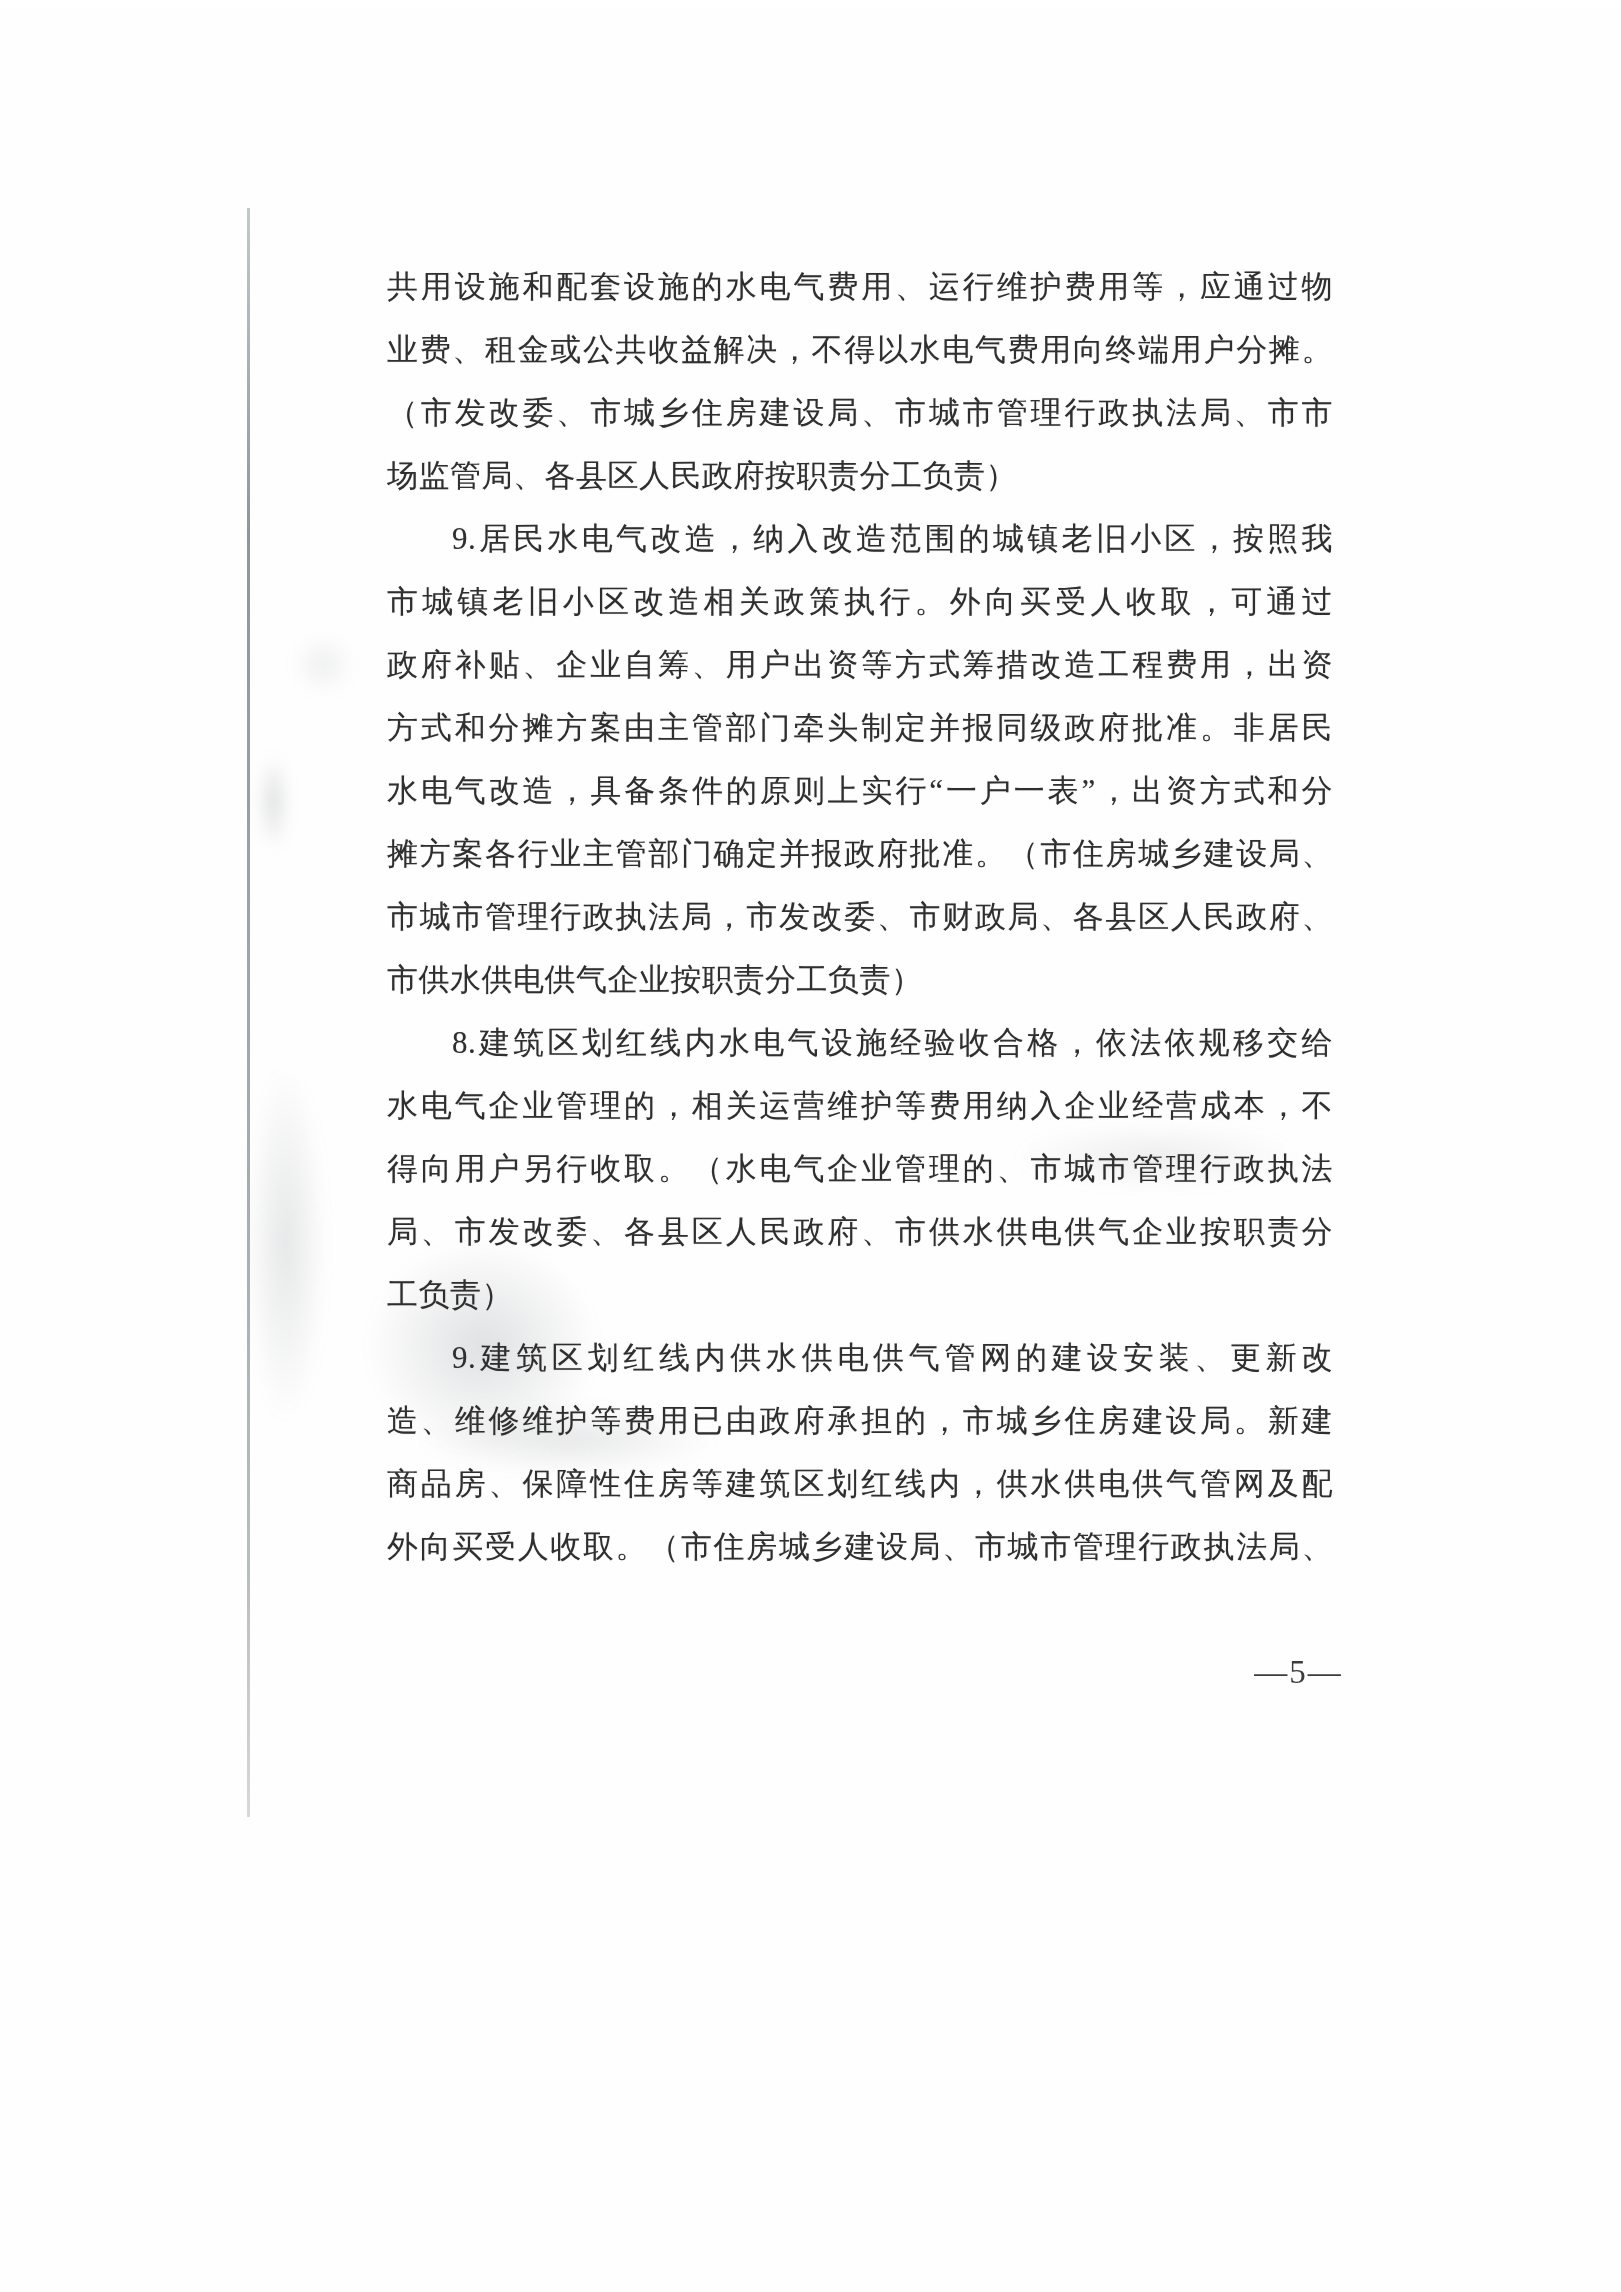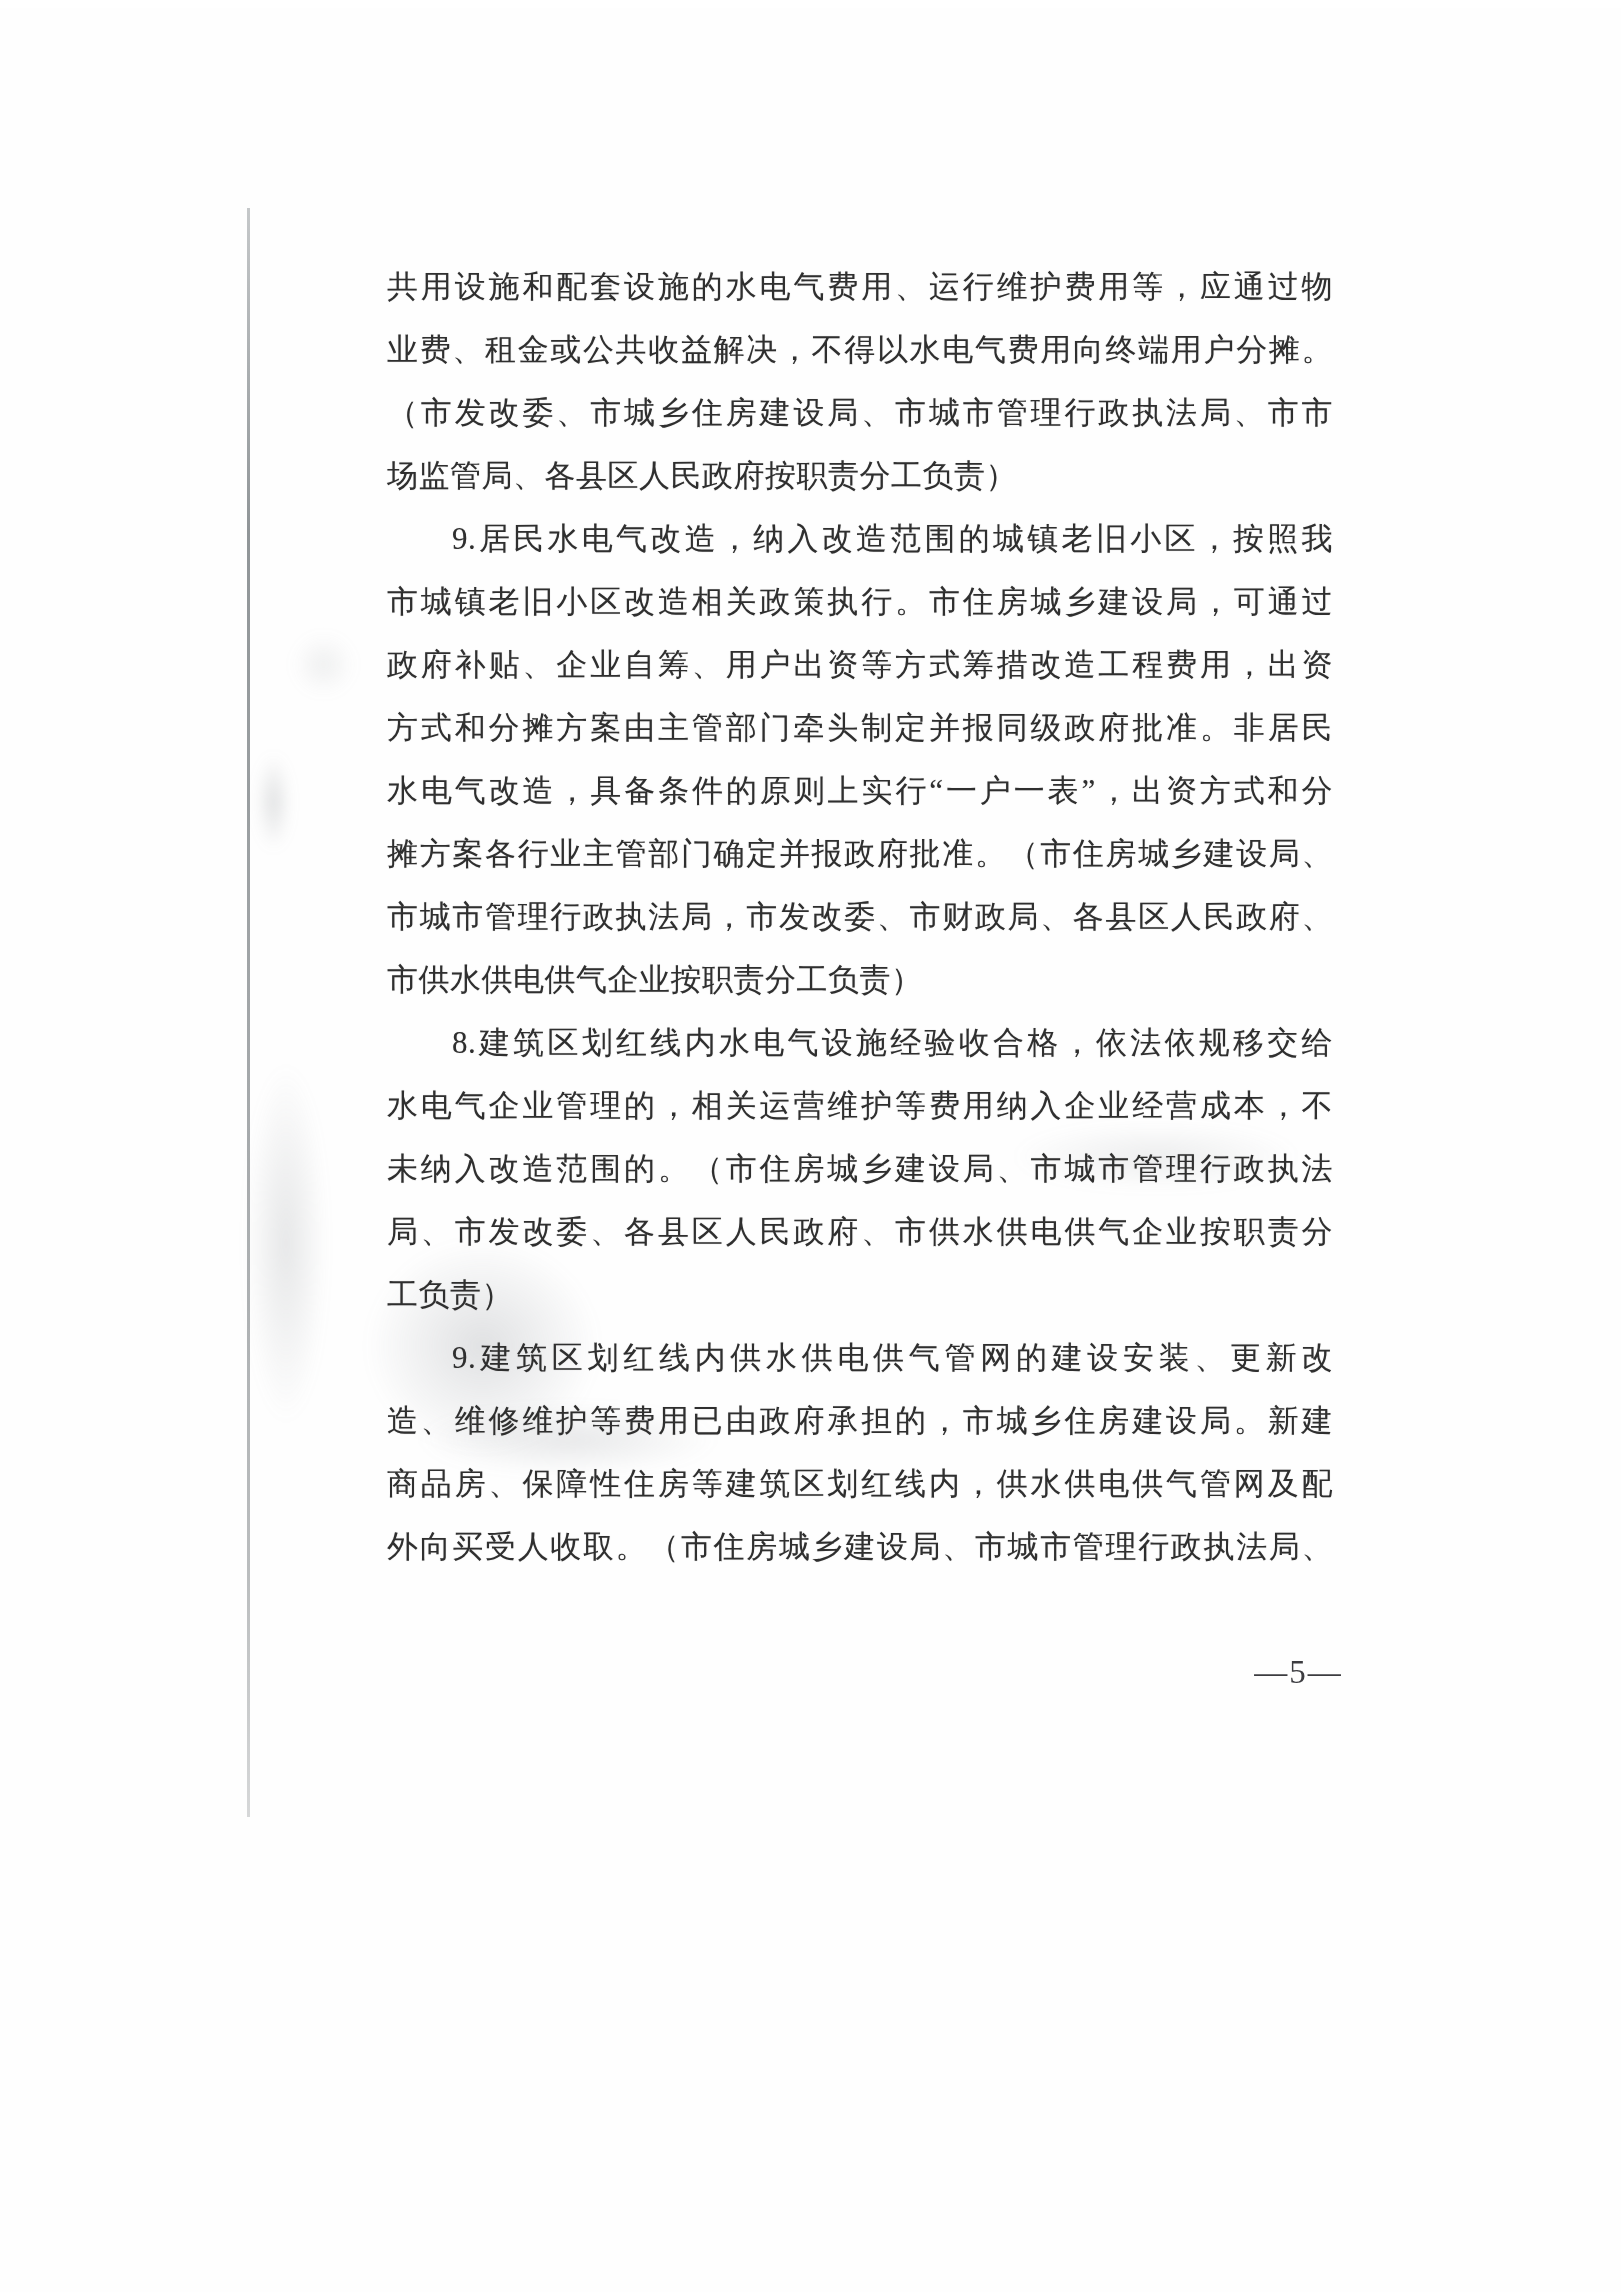--- a/index.html
+++ b/index.html
@@ -105,30 +105,30 @@
   <div class="artifact a4"></div>
   <div class="artifact a5"></div>
   <div class="artifact a6"></div>
 
   <div class="text-block">
     <div class="line">共用设施和配套设施的水电气费用、运行维护费用等，应通过物</div>
     <div class="line">业费、租金或公共收益解决，不得以水电气费用向终端用户分摊。</div>
     <div class="line">（市发改委、市城乡住房建设局、市城市管理行政执法局、市市</div>
     <div class="line short">场监管局、各县区人民政府按职责分工负责）</div>
     <div class="line indent">9.居民水电气改造，纳入改造范围的城镇老旧小区，按照我</div>
-    <div class="line">市城镇老旧小区改造相关政策执行。市住房城乡建设局，可通过</div>
+    <div class="line">市城镇老旧小区改造相关政策执行。外向买受人收取，可通过</div>
     <div class="line">政府补贴、企业自筹、用户出资等方式筹措改造工程费用，出资</div>
     <div class="line">方式和分摊方案由主管部门牵头制定并报同级政府批准。非居民</div>
     <div class="line">水电气改造，具备条件的原则上实行“一户一表”，出资方式和分</div>
     <div class="line">摊方案各行业主管部门确定并报政府批准。（市住房城乡建设局、</div>
     <div class="line">市城市管理行政执法局，市发改委、市财政局、各县区人民政府、</div>
     <div class="line short">市供水供电供气企业按职责分工负责）</div>
     <div class="line indent">8.建筑区划红线内水电气设施经验收合格，依法依规移交给</div>
     <div class="line">水电气企业管理的，相关运营维护等费用纳入企业经营成本，不</div>
-    <div class="line">未纳入改造范围的。（市住房城乡建设局、市城市管理行政执法</div>
+    <div class="line">得向用户另行收取。（水电气企业管理的、市城市管理行政执法</div>
     <div class="line">局、市发改委、各县区人民政府、市供水供电供气企业按职责分</div>
     <div class="line short">工负责）</div>
     <div class="line indent">9.建筑区划红线内供水供电供气管网的建设安装、更新改</div>
     <div class="line">造、维修维护等费用已由政府承担的，市城乡住房建设局。新建</div>
     <div class="line">商品房、保障性住房等建筑区划红线内，供水供电供气管网及配</div>
     <div class="line">外向买受人收取。（市住房城乡建设局、市城市管理行政执法局、</div>
   </div>
 
   <div class="page-number">—5—</div>
 

